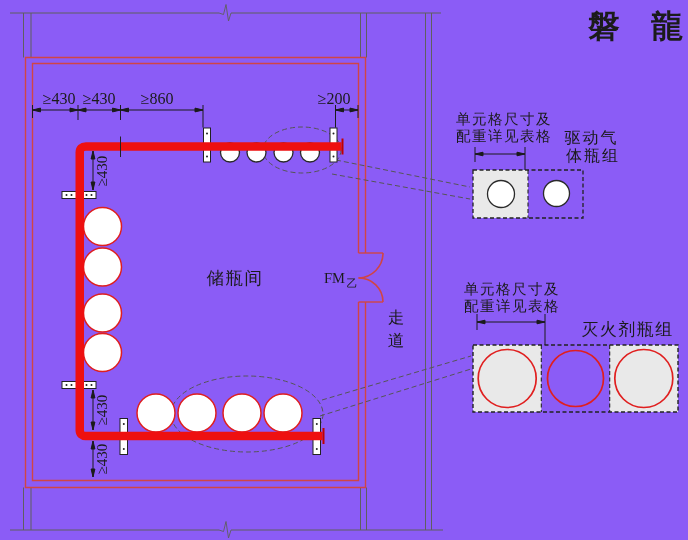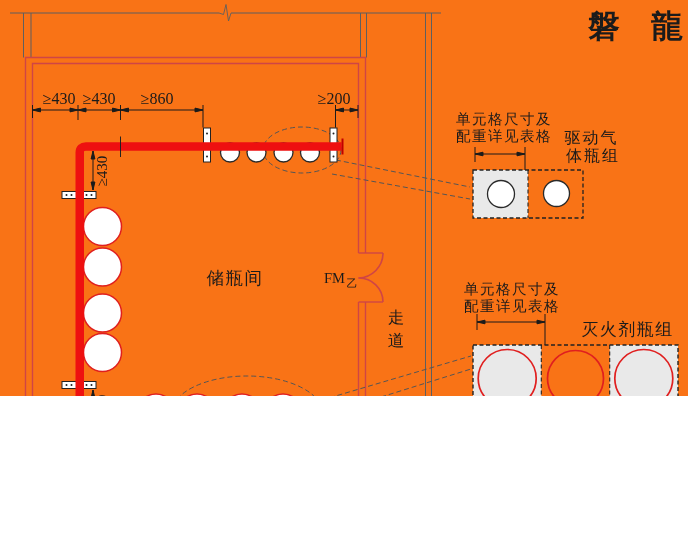--- a/index.html
+++ b/index.html
@@ -1,16 +1,16 @@
 <!DOCTYPE html>
 <html><head>
 <meta charset="utf-8">
 <style>
   html,body{margin:0;padding:0;background:#fff;}
-  .stage{position:relative;width:688px;height:396px;background:#f97316;overflow:hidden;
+  .stage{position:relative;width:688px;height:540px;background:#8b5cf6;overflow:hidden;
          font-family:"Liberation Sans","DejaVu Sans",sans-serif;}
   svg{display:block;}
   text{fill:#1b1b1b;}
   .dim{font-family:"Liberation Serif","DejaVu Serif",serif;font-size:16px;}
   .dimv{font-family:"Liberation Serif","DejaVu Serif",serif;font-size:15px;}
   .cn{font-family:"Liberation Sans","DejaVu Sans",sans-serif;}
   .cn-room{font-size:17.5px;letter-spacing:1.5px;}
   .cn-note{font-size:14.5px;letter-spacing:1.5px;}
   .cn-grp{font-size:16px;letter-spacing:2px;}
   .cn-agent{font-size:17px;letter-spacing:1.5px;}

